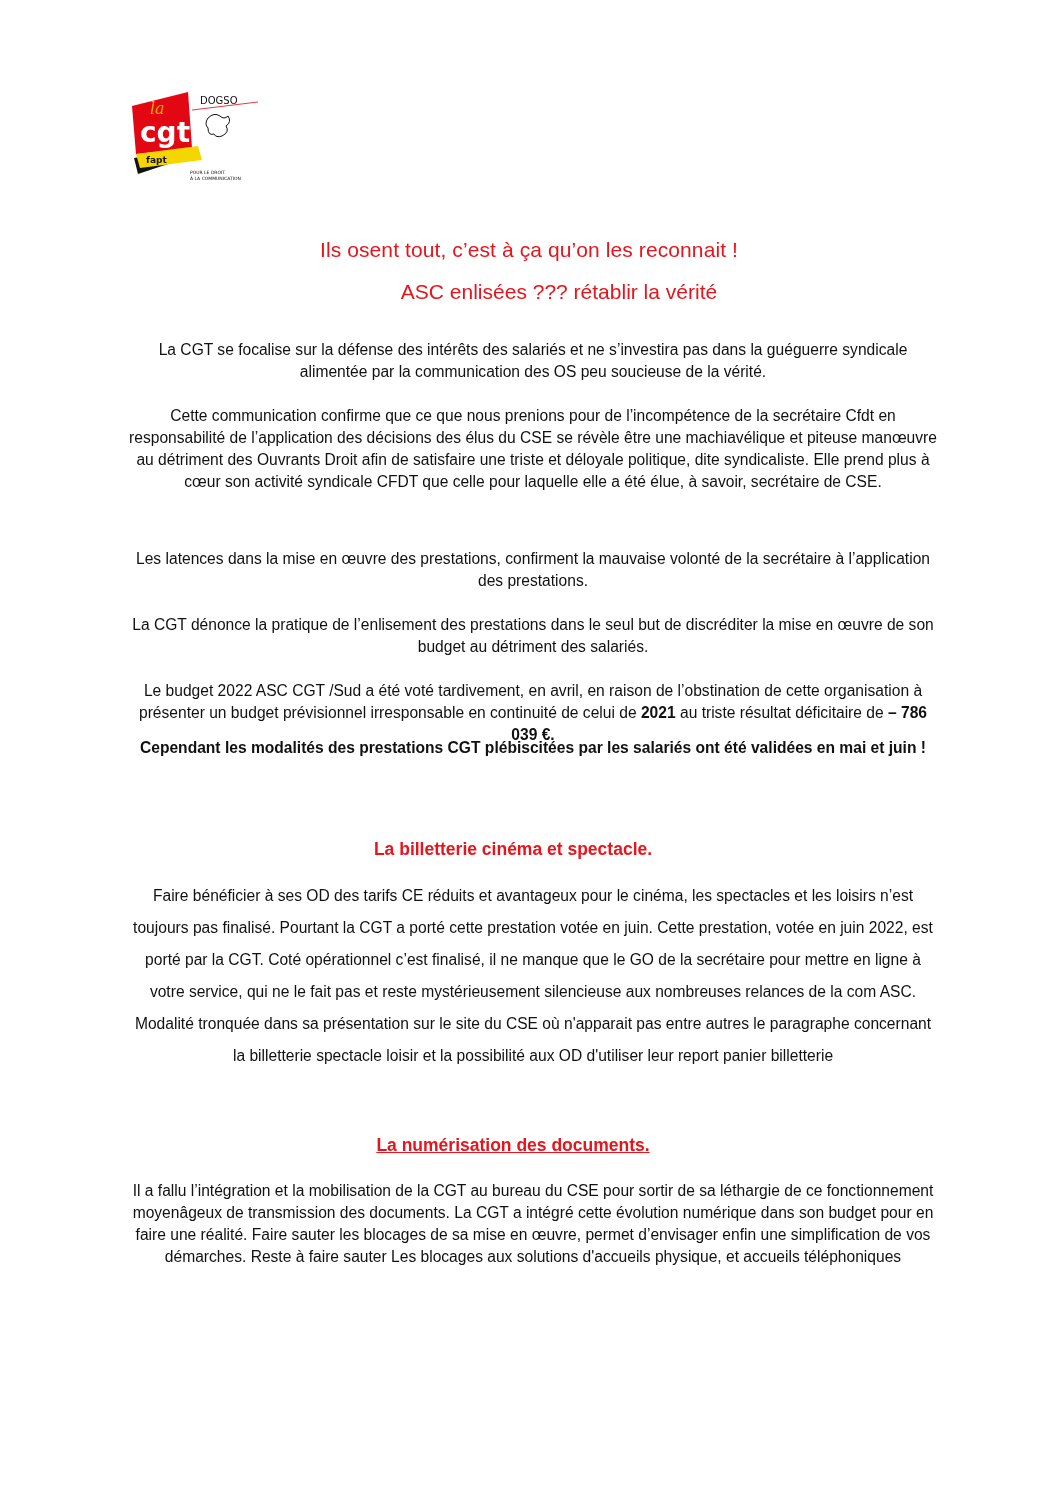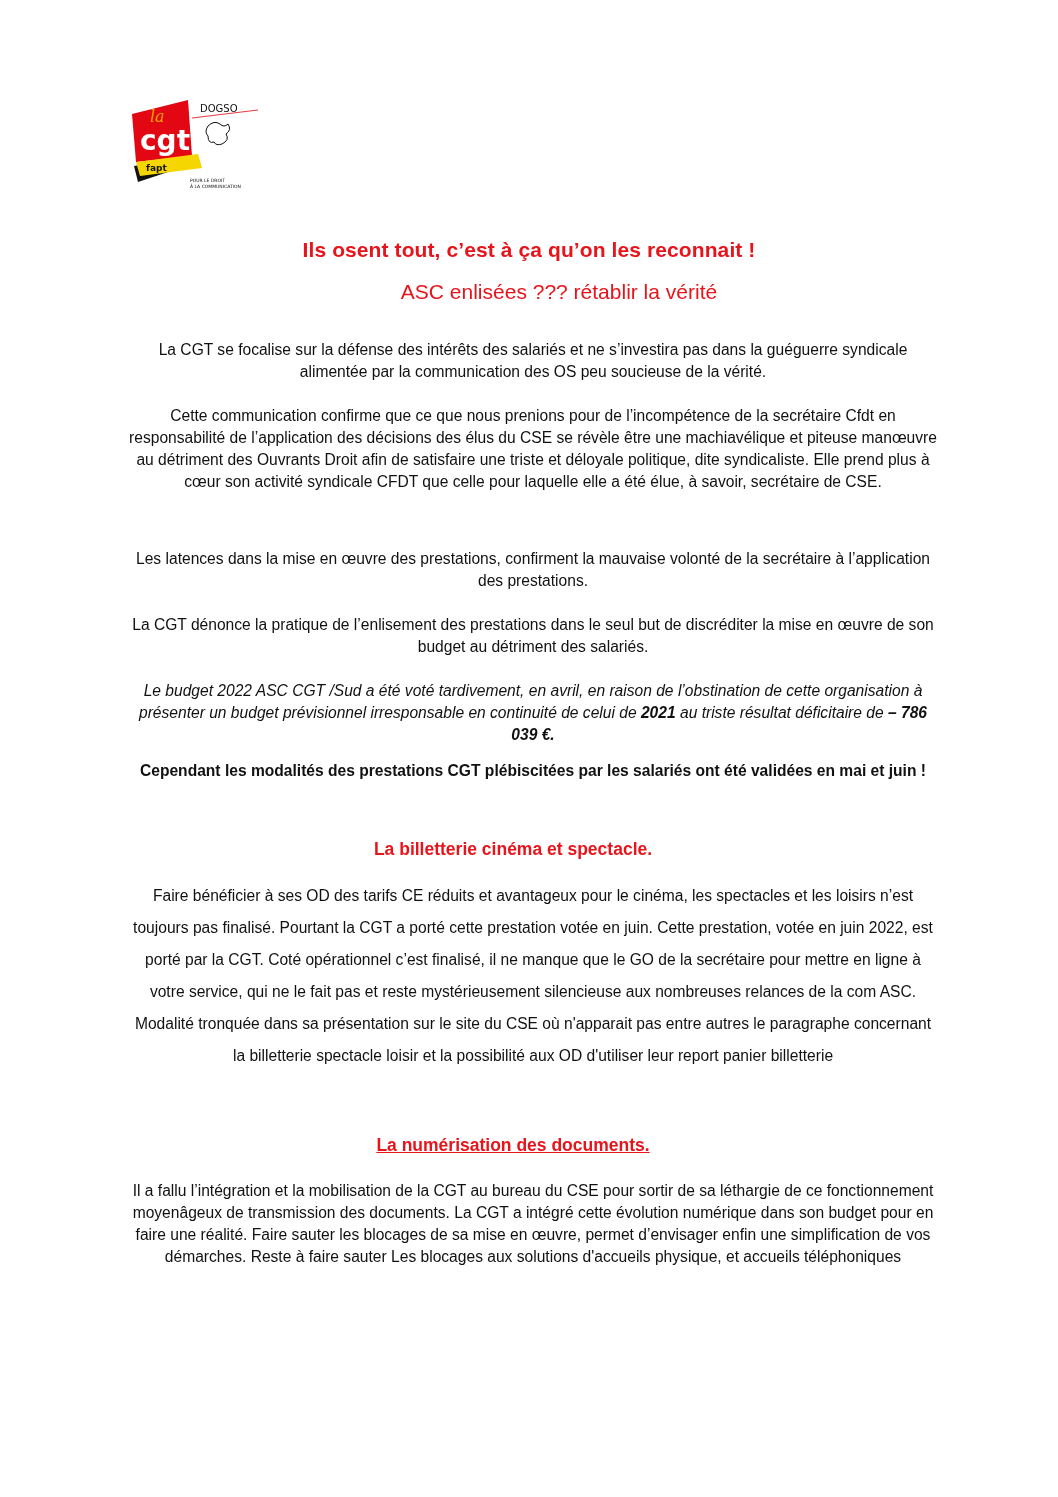--- a/index.html
+++ b/index.html
@@ -1,20 +1,20 @@
 <!DOCTYPE html>
 <html><head>
 <meta charset="utf-8">
 <style>
   html, body { margin: 0; padding: 0; background: #ffffff; }
   body { width: 1058px; height: 1497px; position: relative; overflow: hidden;
          font-family: "Liberation Sans", "DejaVu Sans", sans-serif; color: #111; }
-  .logo { position: absolute; left: 128px; top: 96px; width: 150px; height: 100px; }
+  .logo { position: absolute; left: 128px; top: 88px; width: 150px; height: 100px; }
   .title { position: absolute; left: 0; width: 1058px; text-align: center;
-           color: #e8141b; font-weight: bold; }
+           color: #e8141b; font-weight: normal; }
   .t1 { top: 238px; font-size: 21px; letter-spacing: 0.1px; }
   .t2 { top: 280px; font-size: 21px; font-weight: normal; left: 30px; }
   .para { position: absolute; left: 127px; width: 812px; font-size: 15.6px;
           line-height: 22px; margin: 0; text-align: center; }
   .para b { font-weight: bold; }
   .h2 { position: absolute; left: 0; width: 1026px; text-align: center;
         color: #e8141b; font-weight: bold; font-size: 17.5px; }
   .wide { line-height: 32px; }
 </style>
 </head>
@@ -39,20 +39,20 @@
   </svg>
 </div>
 
 <div class="title t1">Ils osent tout, c’est à ça qu’on les reconnait !</div>
 <div class="title t2">ASC enlisées ??? rétablir la vérité</div>
 
 <p class="para" style="top:339px;">La CGT se focalise sur la défense des intérêts des salariés et ne s’investira pas dans la guéguerre syndicale alimentée par la communication des OS peu soucieuse de la vérité.</p>
 <p class="para" style="top:405px;">Cette communication confirme que ce que nous prenions pour de l’incompétence de la secrétaire Cfdt en responsabilité de l’application des décisions des élus du CSE se révèle être une machiavélique et piteuse manœuvre au détriment des Ouvrants Droit afin de satisfaire une triste et déloyale politique, dite syndicaliste. Elle prend plus à cœur son activité syndicale CFDT que celle pour laquelle elle a été élue, à savoir, secrétaire de CSE.</p>
 <p class="para" style="top:548px;">Les latences dans la mise en œuvre des prestations, confirment la mauvaise volonté de la secrétaire à l’application des prestations.</p>
 <p class="para" style="top:614px;">La CGT dénonce la pratique de l’enlisement des prestations dans le seul but de discréditer la mise en œuvre de son budget au détriment des salariés.</p>
-<p class="para" style="top:680px;font-style:italic;"><span>Le budget 2022 ASC CGT /Sud a été voté tardivement, en avril, en raison de l’obstination de cette organisation à présenter un budget prévisionnel irresponsable en continuité de celui de </span><b>2021</b><span> au triste résultat déficitaire de </span><b>– 786 039 €.</b></p>
-<p class="para" style="top:760px;font-weight:bold;">Cependant les modalités des prestations CGT plébiscitées par les salariés ont été validées en mai et juin !</p>
+<p class="para" style="top:680px;"><span>Le budget 2022 ASC CGT /Sud a été voté tardivement, en avril, en raison de l’obstination de cette organisation à présenter un budget prévisionnel irresponsable en continuité de celui de </span><b>2021</b><span> au triste résultat déficitaire de </span><b>– 786 039 €.</b></p>
+<p class="para" style="top:737px;font-weight:bold;">Cependant les modalités des prestations CGT plébiscitées par les salariés ont été validées en mai et juin !</p>
 
 <div class="h2" style="top:839px;">La billetterie cinéma et spectacle.</div>
 <p class="para wide" style="top:880px;">Faire bénéficier à ses OD des tarifs CE réduits et avantageux pour le cinéma, les spectacles et les loisirs n’est toujours pas finalisé. Pourtant la CGT a porté cette prestation votée en juin. Cette prestation, votée en juin 2022, est porté par la CGT. Coté opérationnel c’est finalisé, il ne manque que le GO de la secrétaire pour mettre en ligne à votre service, qui ne le fait pas et reste mystérieusement silencieuse aux nombreuses relances de la com ASC. Modalité tronquée dans sa présentation sur le site du CSE où n'apparait pas entre autres le paragraphe concernant la billetterie spectacle loisir et la possibilité aux OD d'utiliser leur report panier billetterie</p>
 
 <div class="h2" style="top:1135px;text-decoration:underline;">La numérisation des documents.</div>
 <p class="para" style="top:1180px;">Il a fallu l’intégration et la mobilisation de la CGT au bureau du CSE pour sortir de sa léthargie de ce fonctionnement moyenâgeux de transmission des documents. La CGT a intégré cette évolution numérique dans son budget pour en faire une réalité. Faire sauter les blocages de sa mise en œuvre, permet d’envisager enfin une simplification de vos démarches. Reste à faire sauter Les blocages aux solutions d'accueils physique, et accueils téléphoniques</p>
 
 </body></html>

